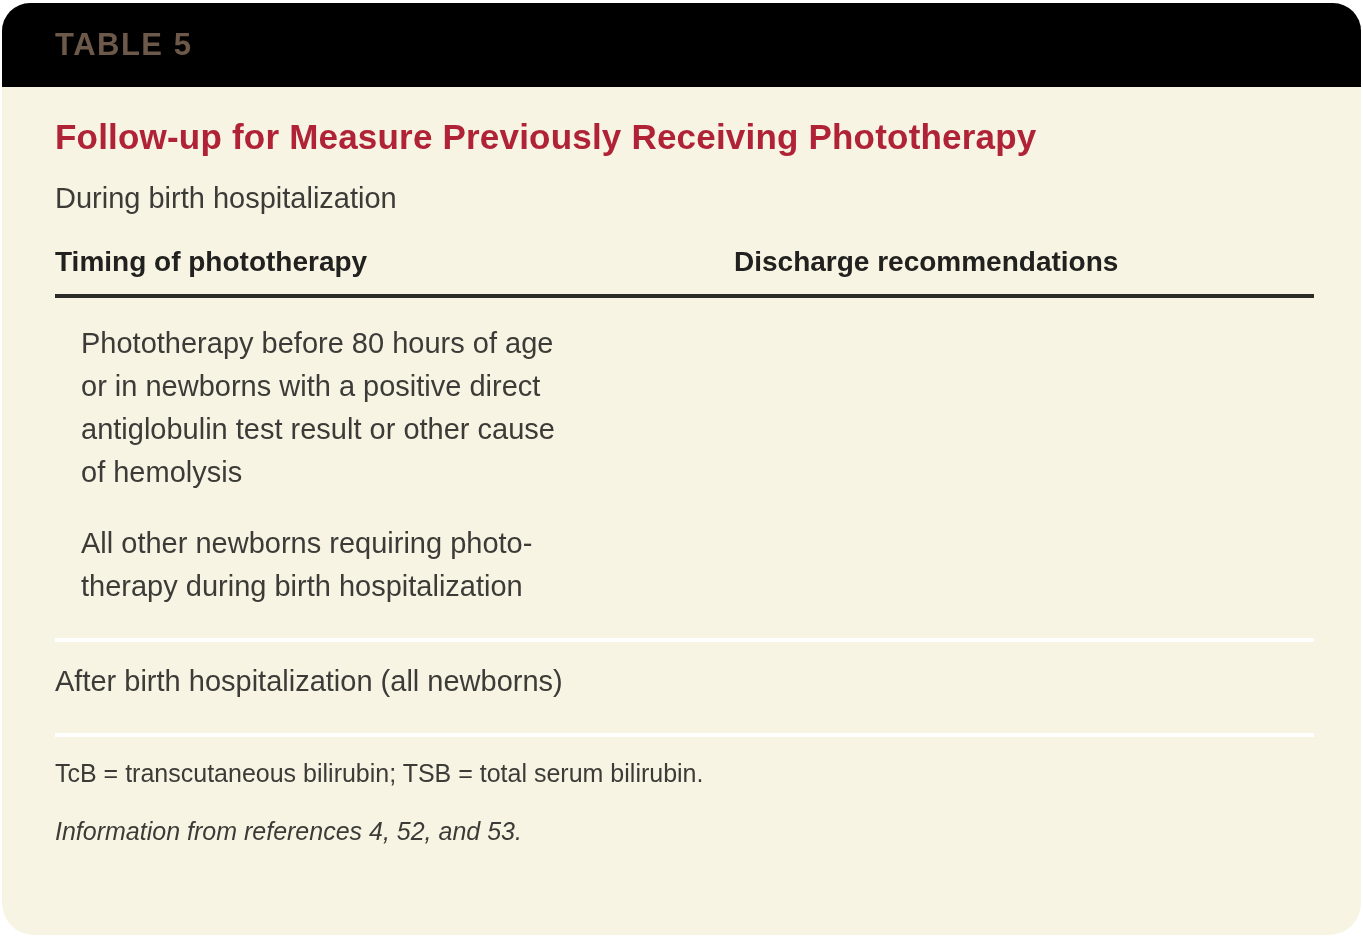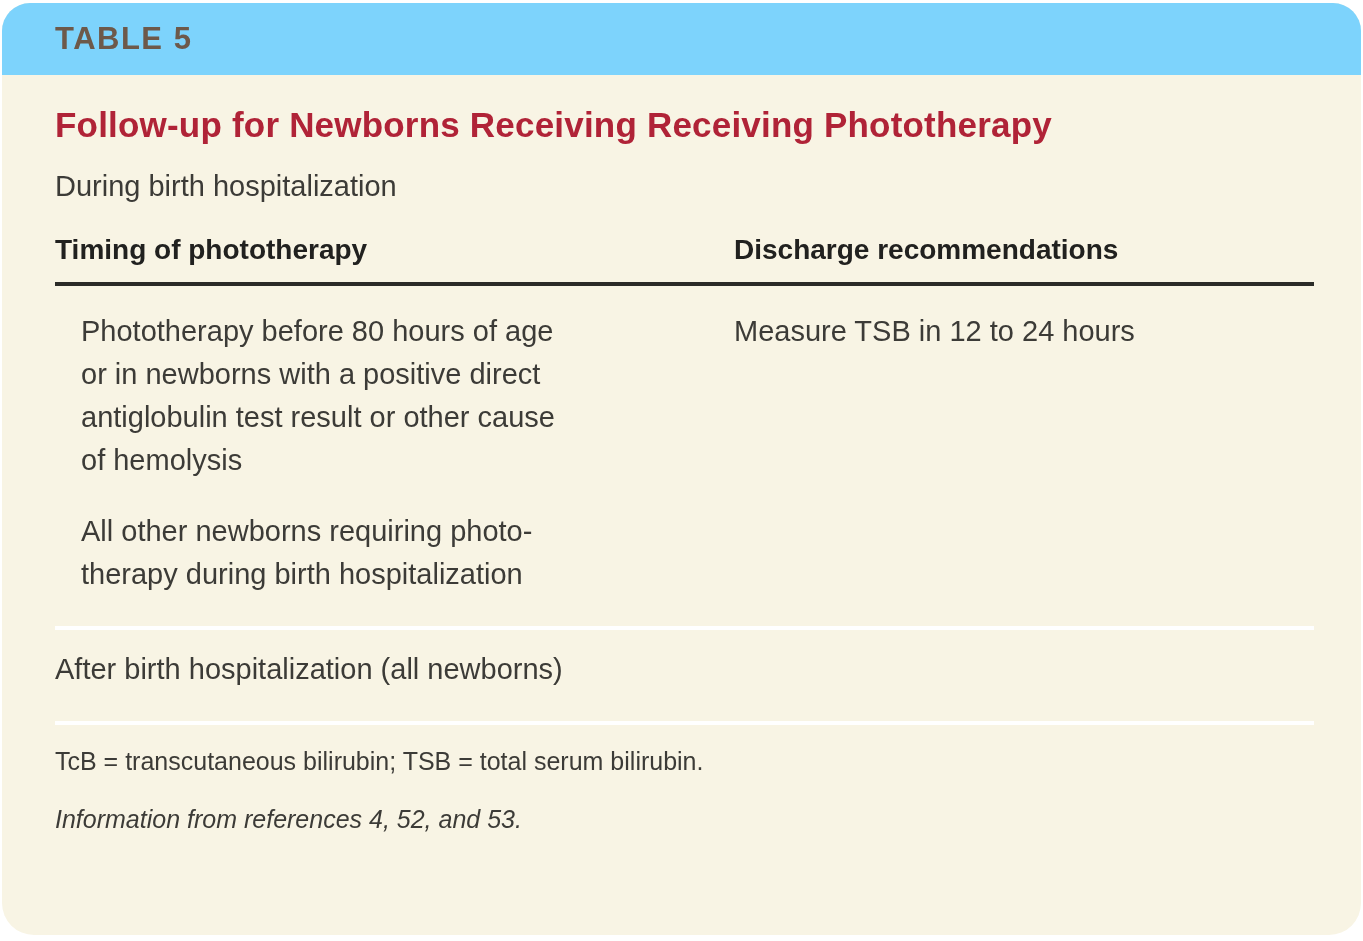--- a/index.html
+++ b/index.html
@@ -10,22 +10,22 @@
   }
   .card {
     width: 1359px;
     margin: 3px 2px 0 2px;
     background: #f8f4e4;
     border-radius: 28px 28px 32px 32px;
     overflow: hidden;
     min-height: 932px;
   }
   .band {
-    background: #7dd3fc;
-    height: 72px;
+    background: #000000;
+    height: 84px;
     display: flex;
     align-items: center;
     padding-left: 53px;
   }
   .band-label {
     color: #6d594a;
     font-size: 31px;
     font-weight: bold;
     letter-spacing: 1.5px;
   }
@@ -84,38 +84,37 @@
 <body>
 
 <div class="card">
 
   <div class="band">
     <span class="band-label">TABLE 5</span>
   </div>
 
   <div class="content">
 
-    <h1 class="title">Follow-up for Newborns Receiving Receiving Phototherapy</h1>
+    <h1 class="title">Follow-up for Measure Previously Receiving Phototherapy</h1>
 
     <div class="cols row-group">
       <div class="body-text timing-cell">During birth hospitalization</div>
       <div class="body-text"></div>
     </div>
 
     <div class="cols head-row">
       <div class="col-head">Timing of phototherapy</div>
       <div class="col-head">Discharge recommendations</div>
     </div>
 
     <div class="cols row-sub">
       <div class="body-text timing-cell">Phototherapy before 80 hours of age
 or in newborns with a positive direct
 antiglobulin test result or other cause
 of hemolysis</div>
-      <div class="body-text">Measure TSB in 12 to 24 hours</div>
     </div>
 
     <div class="cols row-sub row-sub2">
       <div class="body-text timing-cell">All other newborns requiring photo-
 therapy during birth hospitalization</div>
     </div>
 
     <div class="divider"></div>
 
     <div class="cols row-after">

